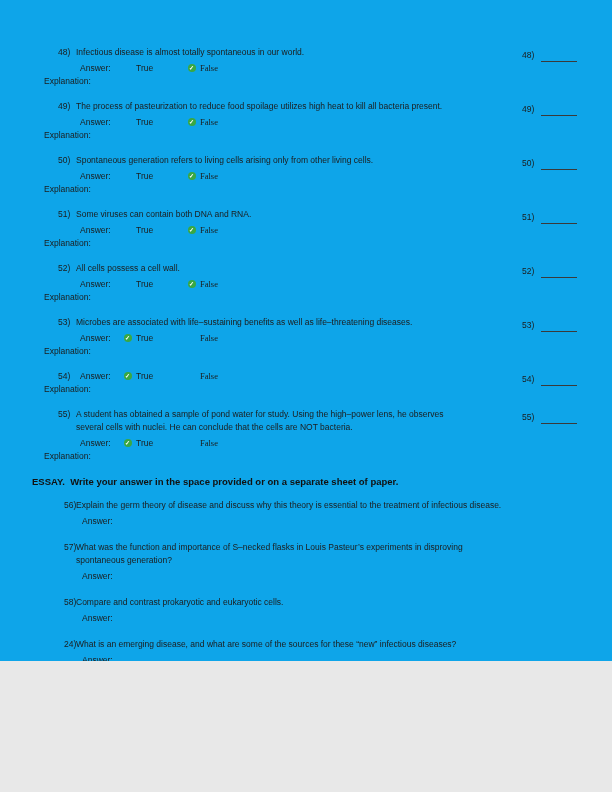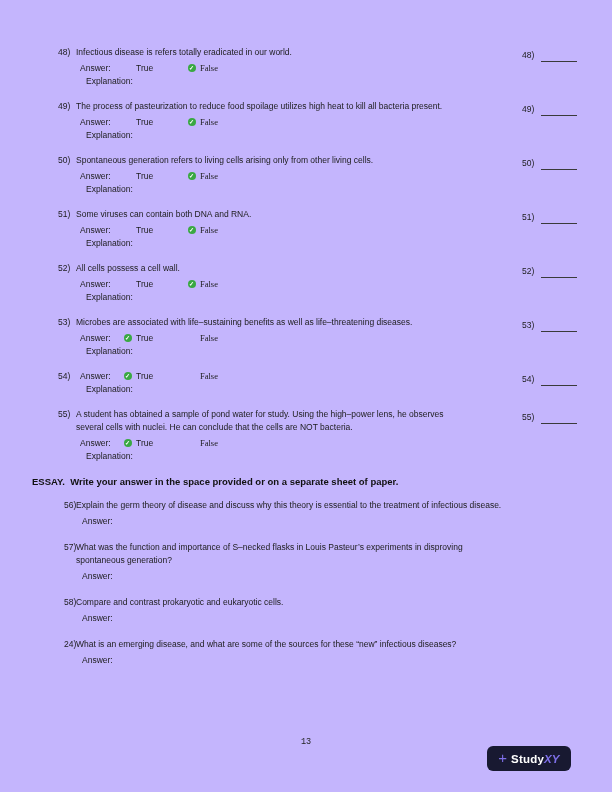--- a/index.html
+++ b/index.html
@@ -1,20 +1,20 @@
 <!DOCTYPE html>
 <html><head>
 <meta charset="utf-8">
 <style>
   html,body { margin:0; padding:0; background:#e8e8e8; }
   .page {
     position:relative;
-    width:612px; height:792px;
+    width:612px; height:661px;
     margin:0 auto;
-    background:#c4b5fd;
+    background:#0ea5e9;
     font-family:"Liberation Sans", sans-serif;
     font-size:8.5px;
     color:#1c1c1c;
     overflow:hidden;
   }
   .content { position:absolute; top:46px; left:0; right:0; }
 
   
   .q { position:relative; }
   .tfq { margin-bottom:12px; }
@@ -48,21 +48,21 @@
     position:absolute; left:-12.5px; top:2px;
     width:8px; height:8px;
     border-radius:50%;
     background:#3aa843;
     color:#ffffff;
     font-size:6px; line-height:8.5px;
     text-align:center; font-weight:bold;
   }
   .correct-true  .opt-true  .check { display:block; }
   .correct-false .opt-false .check { display:block; }
-  .explrow { margin-left:86px; line-height:13px; }
+  .explrow { margin-left:44px; line-height:13px; }
 
   
   .essay-head {
     margin:11px 0 11px 32px;
     font-family:Liberation Sans, sans-serif;
     font-size:9.5px; font-weight:bold;
     line-height:13px;
     color:#111;
     white-space:pre-wrap;
   }
@@ -95,21 +95,21 @@
 </head>
 <body>
 
 <div class="page">
   <div class="content">
 
     <section>
 
       <div class="q tfq correct-false">
         <span class="qnum">48)</span>
-        <div class="qtext">Infectious disease is refers totally eradicated in our world.</div>
+        <div class="qtext">Infectious disease is almost totally spontaneous in our world.</div>
         <span class="side"><span class="side-num">48)</span><span class="blank"></span></span>
         <div class="ansrow">
           <span class="ans-label">Answer:</span>
           <span class="opt opt-true"><span>True</span></span>
           <span class="opt opt-false"><span class="check">✓</span><span>False</span></span>
         </div>
         <div class="explrow">Explanation:</div>
       </div>
 
       <div class="q tfq correct-false">

